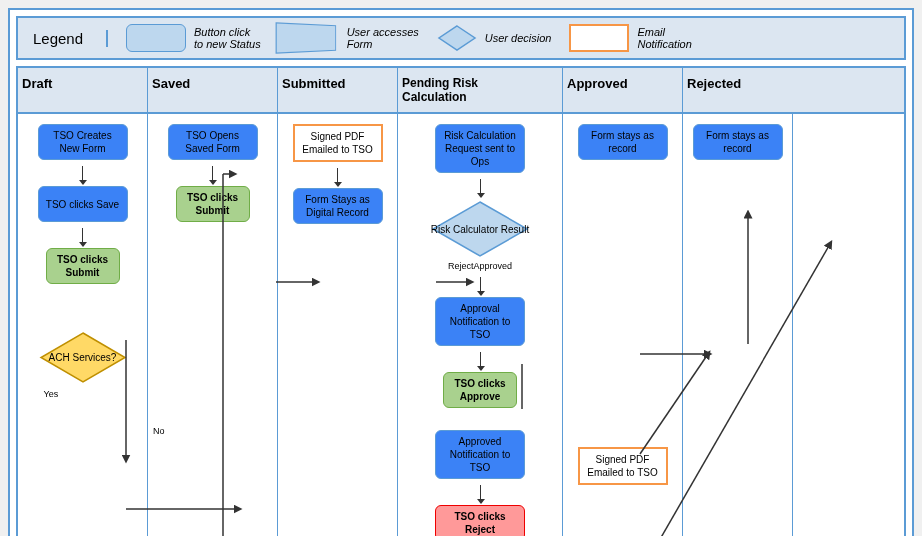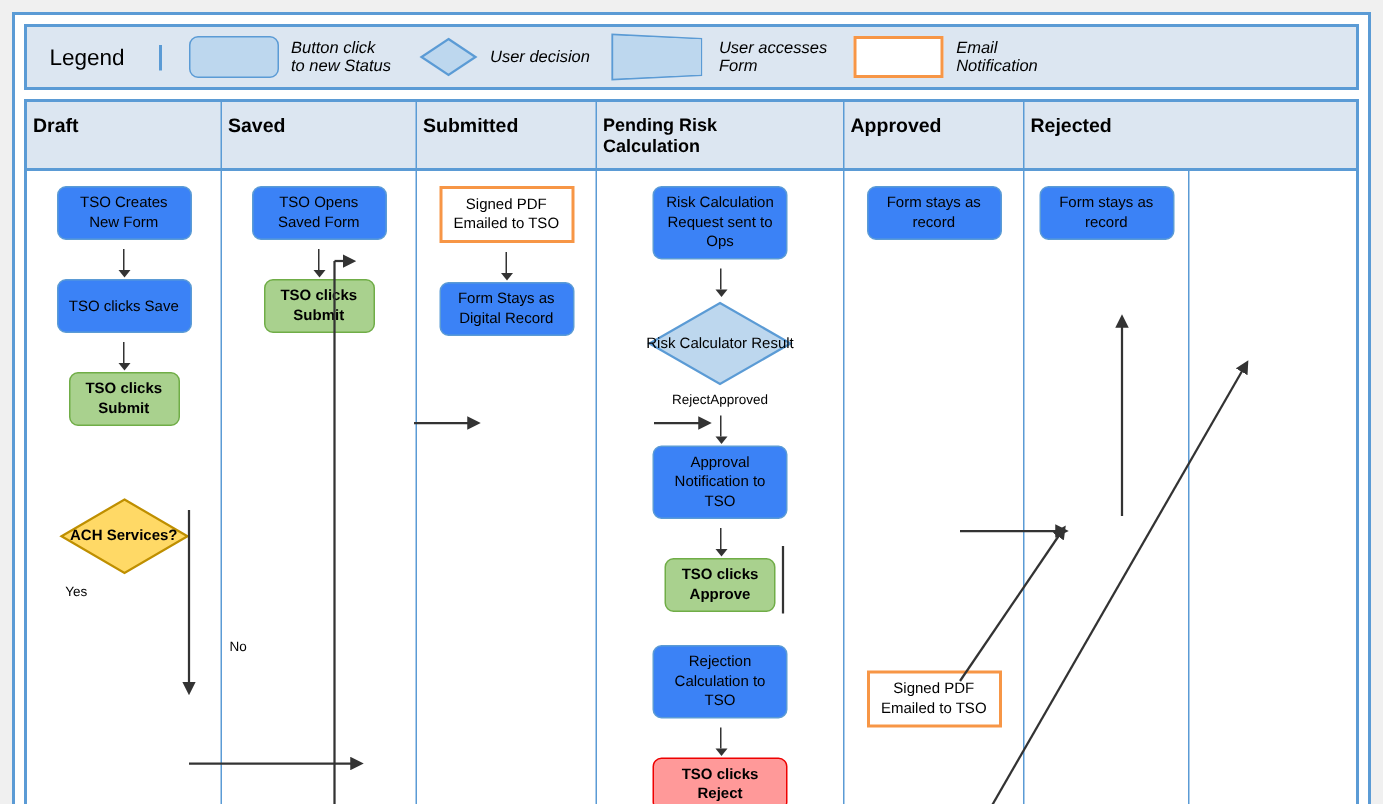--- a/index.html
+++ b/index.html
@@ -230,30 +230,30 @@
 
 <div class="outer">
 
   <div class="legend">
     <div class="legend-title">Legend</div>
     <div class="legend-item">
       <div class="legend-box-blue"></div>
       <span>Button click<br>to new Status</span>
     </div>
     <div class="legend-item">
+      <div class="legend-box-blue2"></div>
+      <span>User accesses<br>Form</span>
+    </div>
+    <div class="legend-item">
       <div class="legend-diamond">
         <svg viewBox="0 0 40 28">
           <polygon points="20,2 38,14 20,26 2,14" fill="#bdd7ee" stroke="#5b9bd5" stroke-width="1.5"></polygon>
         </svg>
       </div>
       <span>User decision</span>
-    </div>
-    <div class="legend-item">
-      <div class="legend-box-blue2"></div>
-      <span>User accesses<br>Form</span>
     </div>
     <div class="legend-item">
       <div class="legend-email-box"></div>
       <span>Email<br>Notification</span>
     </div>
   </div>
 
   <div class="flow-container">
 
     <div class="flow-headers">
@@ -272,21 +272,21 @@
         <div class="arrow-down"></div>
         <div class="box">TSO clicks Save</div>
         <div class="arrow-down"></div>
         <div class="box-green">TSO clicks Submit</div>
 
         <div style="margin-top: 40px; display:flex; flex-direction:column; align-items:center;">
           <div class="diamond" style="width:90px;height:55px;">
             <svg viewBox="0 0 90 55">
               <polygon points="45,3 87,27.5 45,52 3,27.5" fill="#ffd966" stroke="#bf8f00" stroke-width="1.5"></polygon>
             </svg>
-            <span style="font-size:10px;font-weight:bold;">ACH Services?</span>
+            <span style="font-size:10px;font-weight:normal;">ACH Services?</span>
           </div>
           <div style="font-size:9px; margin-top:4px; align-self:flex-start; margin-left:6px;text-align:center;">Yes</div>
         </div>
       </div>
 
       <div class="flow-col col-saved">
         <div class="box">TSO Opens Saved Form</div>
         <div class="arrow-down"></div>
         <div class="box-green">TSO clicks Submit</div>
 
@@ -311,21 +311,21 @@
 
         <div style="display:flex; width:100%; justify-content:center; padding:0 2px; font-size:9px; margin-top:-4px;">
           <span>Reject</span>
           <span>Approved</span>
         </div>
         <div class="arrow-down"></div>
         <div class="box">Approval Notification to TSO</div>
         <div class="arrow-down"></div>
         <div class="box-green">TSO clicks Approve</div>
         <div style="height:10px;"></div>
-        <div class="box">Rejection Calculation to TSO</div>
+        <div class="box">Approved Notification to TSO</div>
         <div class="arrow-down"></div>
         <div class="box-red">TSO clicks Reject</div>
       </div>
 
       <div class="flow-col col-approved">
         <div class="box">Form stays as record</div>
 
         <div style="flex:1;"></div>
         <div class="box-orange">Signed PDF Emailed to TSO</div>
         <div style="height:50px;"></div>

